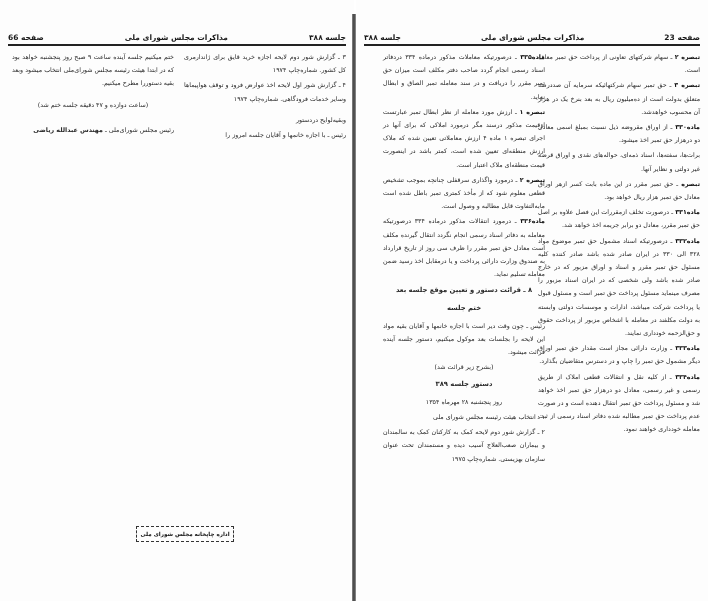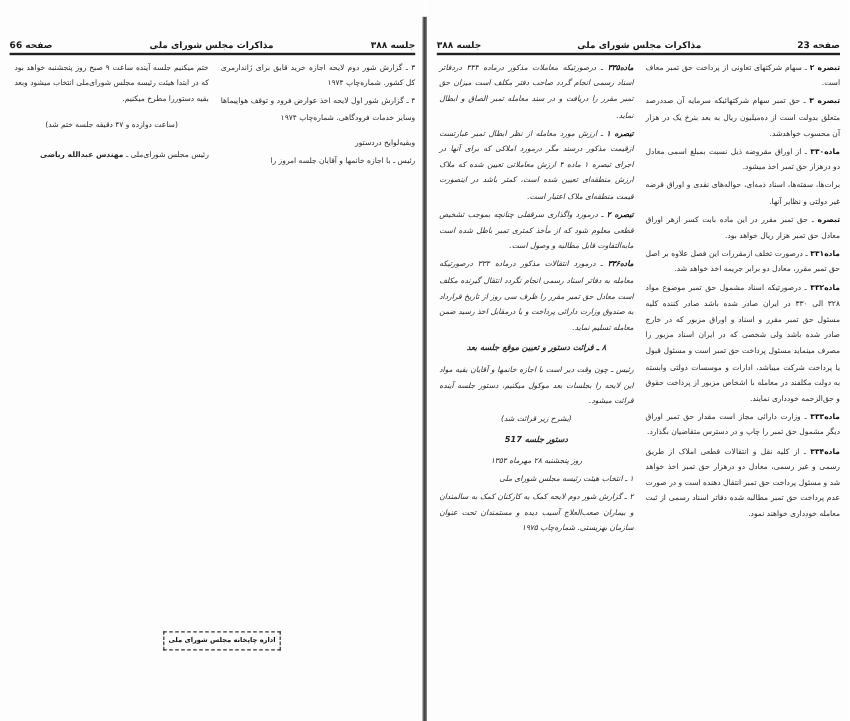--- a/index.html
+++ b/index.html
@@ -79,26 +79,27 @@
     <p><span class="b">تبصره ۳</span><span> ـ حق تمبر سهام شرکتهائیکه سرمایه آن صددرصد متعلق بدولت است از ده‌میلیون ریال به بعد بنرخ یک در هزار آن محسوب خواهدشد.</span></p>
     <p><span class="b">ماده۳۳۰</span><span> ـ از اوراق مقروضه ذیل نسبت بمبلغ اسمی معادل دو درهزار حق تمبر اخذ میشود.</span></p>
     <p>برات‌ها، سفته‌ها، اسناد ذمه‌ای، حواله‌های نقدی و اوراق قرضه غیر دولتی و نظایر آنها.</p>
     <p><span class="b">تبصره</span><span> ـ حق تمبر مقرر در این ماده بابت کسر ازهر اوراق معادل حق تمبر هزار ریال خواهد بود.</span></p>
     <p><span class="b">ماده۳۳۱</span><span> ـ درصورت تخلف ازمقررات این فصل علاوه بر اصل حق تمبر مقرر، معادل دو برابر جریمه اخذ خواهد شد.</span></p>
     <p><span class="b">ماده۳۳۲</span><span> ـ درصورتیکه اسناد مشمول حق تمبر موضوع مواد ۳۲۸ الی ۳۳۰ در ایران صادر شده باشد صادر کننده کلیه مسئول حق تمبر مقرر و اسناد و اوراق مزبور که در خارج صادر شده باشد ولی شخصی که در ایران اسناد مزبور را مصرف مینماید مسئول پرداخت حق تمبر است و مسئول قبول یا پرداخت شرکت میباشد، ادارات و موسسات دولتی وابسته به دولت مکلفند در معامله با اشخاص مزبور از پرداخت حقوق و حق‌الزحمه خودداری نمایند.</span></p>
     <p><span class="b">ماده۳۳۳</span><span> ـ وزارت دارائی مجاز است مقدار حق تمبر اوراق دیگر مشمول حق تمبر را چاپ و در دسترس متقاضیان بگذارد.</span></p>
     <p><span class="b">ماده۳۳۴</span><span> ـ از کلیه نقل و انتقالات قطعی املاک از طریق رسمی و غیر رسمی، معادل دو درهزار حق تمبر اخذ خواهد شد و مسئول پرداخت حق تمبر انتقال دهنده است و در صورت عدم پرداخت حق تمبر مطالبه شده دفاتر اسناد رسمی از ثبت معامله خودداری خواهند نمود.</span></p>
   </div>
 
-  <div class="col" style="right:180px; width:162px;font-style:italic;">
+  <div class="col" style="right:163px; width:162px;">
     <p><span class="b">ماده۳۳۵</span><span> ـ درصورتیکه معاملات مذکور درماده ۳۳۴ دردفاتر اسناد رسمی انجام گردد صاحب دفتر مکلف است میزان حق تمبر مقرر را دریافت و در سند معامله تمبر الصاق و ابطال نماید.</span></p>
     <p><span class="b">تبصره ۱</span><span> ـ ارزش مورد معامله از نظر ابطال تمبر عبارتست ازقیمت مذکور درسند مگر درمورد املاکی که برای آنها در اجرای تبصره ۱ ماده ۴ ارزش معاملاتی تعیین شده که ملاک ارزش منطقه‌ای تعیین شده است، کمتر باشد در اینصورت قیمت منطقه‌ای ملاک اعتبار است.</span></p>
     <p><span class="b">تبصره ۲</span><span> ـ درمورد واگذاری سرقفلی چنانچه بموجب تشخیص قطعی معلوم شود که از مأخذ کمتری تمبر باطل شده است مابه‌التفاوت قابل مطالبه و وصول است.</span></p>
     <p><span class="b">ماده۳۳۶</span><span> ـ درمورد انتقالات مذکور درماده ۳۳۴ درصورتیکه معامله به دفاتر اسناد رسمی انجام نگردد انتقال گیرنده مکلف است معادل حق تمبر مقرر را ظرف سی روز از تاریخ قرارداد به صندوق وزارت دارائی پرداخت و یا درمقابل اخذ رسید ضمن معامله تسلیم نماید.</span></p>
     <div class="heading">۸ ـ قرائت دستور و تعیین موقع جلسه بعد</div>
+    <div class="heading">ختم جلسه</div>
     <p>رئیس ـ چون وقت دیر است با اجازه خانمها و آقایان بقیه مواد این لایحه را بجلسات بعد موکول میکنیم، دستور جلسه آینده قرائت میشود.</p>
     <p class="center">(بشرح زیر قرائت شد)</p>
-    <div class="heading">دستور جلسه 517</div>
+    <div class="heading">دستور جلسه ۳۸۹</div>
     <p class="center">روز پنجشنبه ۲۸ مهرماه ۱۳۵۴</p>
     <p>۱ ـ انتخاب هیئت رئیسه مجلس شورای ملی</p>
     <p>۲ ـ گزارش شور دوم لایحه کمک به کارکنان کمک به سالمندان و بیماران صعب‌العلاج آسیب دیده و مستمندان تحت عنوان سازمان بهزیستی. شماره‌چاپ ۱۹۷۵</p>
   </div>
 </div>
 
 </body></html>

